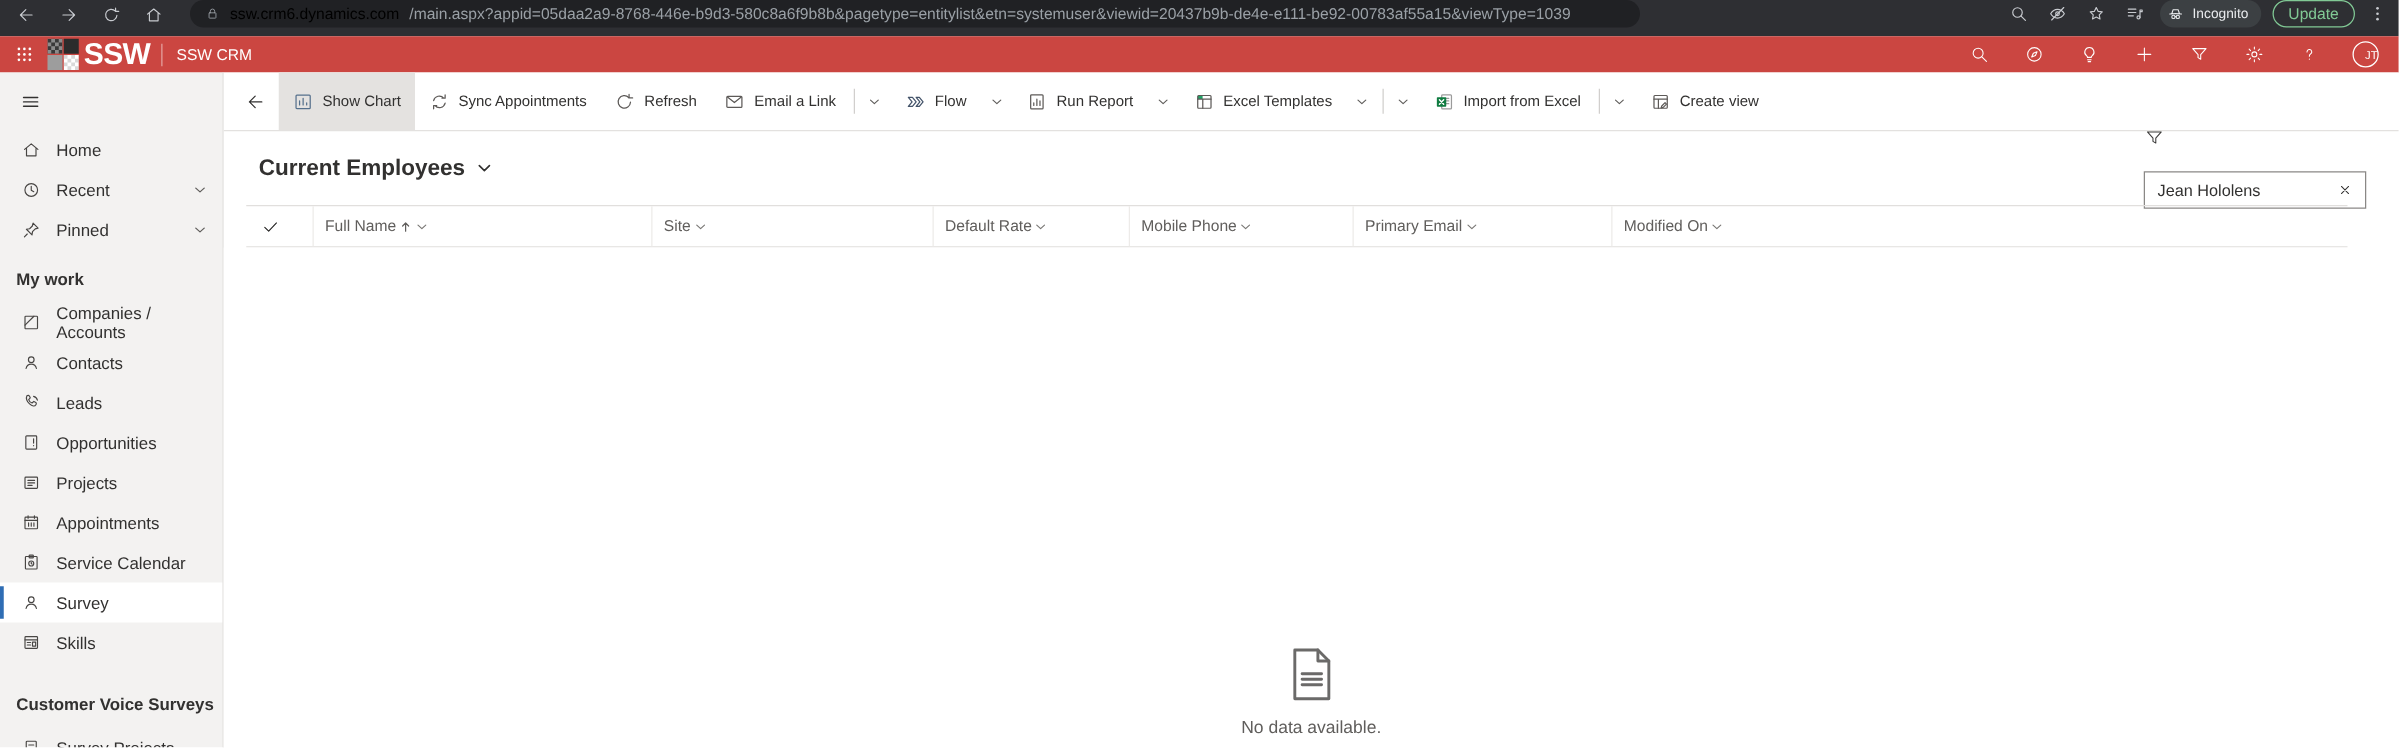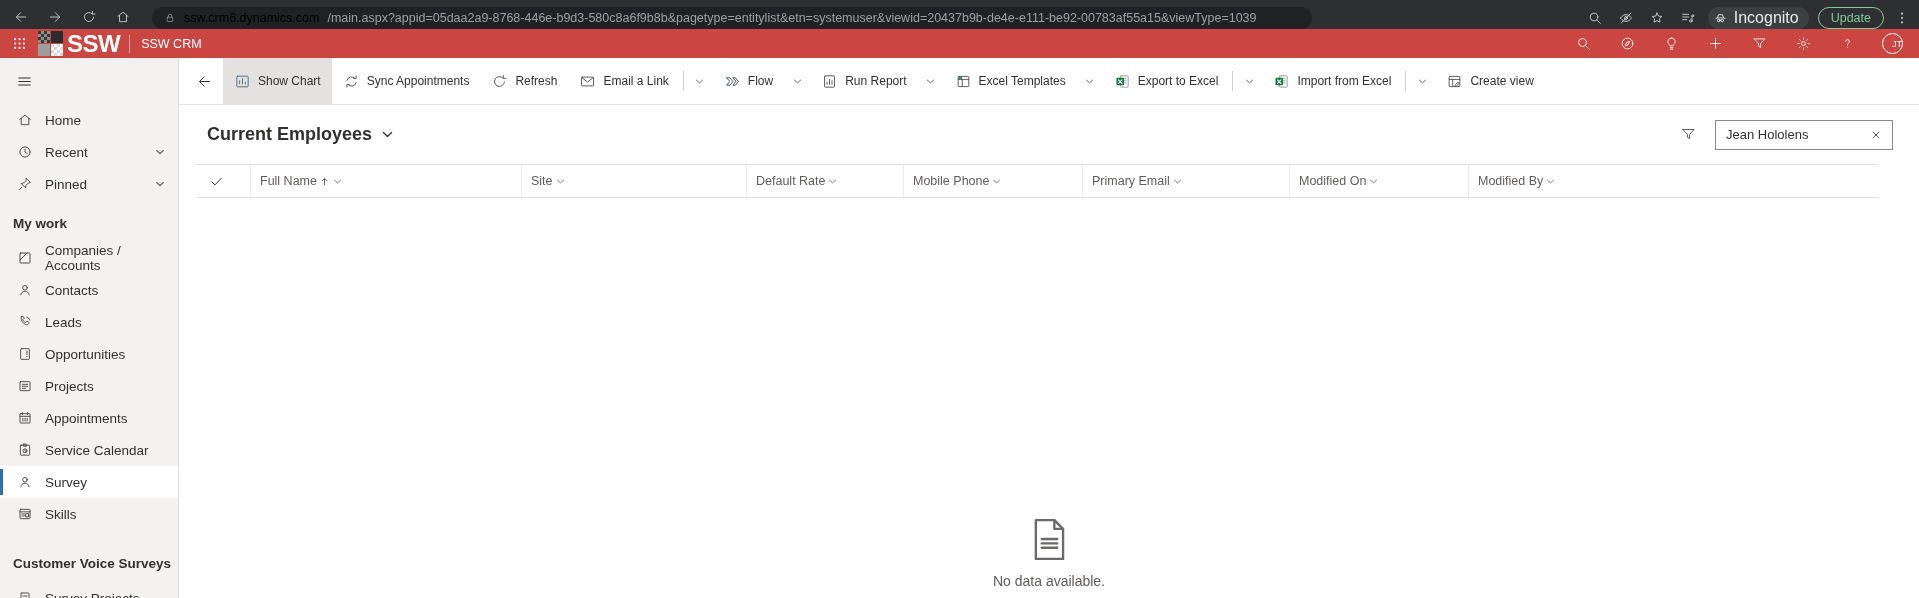--- a/index.html
+++ b/index.html
@@ -2,32 +2,32 @@
 <html><head>
 <meta charset="utf-8">
 <style>
   * { box-sizing: border-box; margin: 0; padding: 0; }
   html,body { width:1919px; height:598px; overflow:hidden; background:#fff;
     font-family:"Liberation Sans", sans-serif; -webkit-font-smoothing:antialiased; }
 
   .ic { fill:none; stroke:currentColor; stroke-width:1.4; stroke-linecap:round; stroke-linejoin:round; display:block; }
 
   
-  .browser-bar { height:29px; background:#2e2f33; display:flex; align-items:flex-end; padding:0 8px; gap:8px; }
+  .browser-bar { height:29px; background:#2e2f33; display:flex; align-items:flex-start; padding:0 8px; gap:8px; }
   .bnav { width:26px; height:24px; display:flex; align-items:center; justify-content:center; color:#c8cbd0; border-radius:50%; }
   .bnav svg { width:16px; height:16px; }
   .url-pill { width:1160px; height:22px; margin-left:8px; background:#202124; border-radius:11px;
     display:flex; align-items:center; padding:0 12px; gap:8px; font-size:12.5px; white-space:nowrap; overflow:hidden; }
   .url-pill svg { width:12px; height:12px; color:#9aa0a6; flex:none; }
   .url-path { color:#9aa0a6; }
   .browser-right { margin-left:auto; display:flex; align-items:center; gap:9px; }
   .bico { width:22px; height:22px; display:flex; align-items:center; justify-content:center; color:#c8cbd0; }
   .bico svg { width:16px; height:16px; }
   .incog-pill { height:22px; background:#3c4043; border-radius:11px; display:flex; align-items:center; gap:6px;
-    padding:0 10px 0 5px; color:#e8eaed; font-size:16px; }
+    padding:0 10px 0 5px; color:#e8eaed; font-size:11px; }
   .incog-pill svg { width:15px; height:15px; color:#e8eaed; }
   .update-btn { height:22px; border:1px solid #81c995; border-radius:11px; color:#81c995; font-size:12.5px;
     display:flex; align-items:center; padding:0 12px; background:transparent; }
   .kebab { width:18px; height:22px; display:flex; align-items:center; justify-content:center; color:#c8cbd0; }
 
   
   .crm-header { height:29px; background:#cb4641; display:flex; align-items:center; color:#fff; padding:0 10px 0 6px; }
   .waffle { width:26px; height:26px; display:flex; align-items:center; justify-content:center; }
   .waffle svg { width:15px; height:15px; }
   .ssw-logo { display:flex; align-items:center; gap:4px; margin-left:6px; }
@@ -72,21 +72,21 @@
   .cmd-btn { height:46px; display:flex; align-items:center; gap:7px; padding:0 11px; white-space:nowrap; }
   .cmd-btn svg { width:17px; height:17px; color:#5d5a58; flex:none; }
   .cmd-btn.selected { background:#e4e2e0; }
   .cmd-chevron { height:46px; width:26px; display:flex; align-items:center; justify-content:center; color:#605e5c; }
   .cmd-chevron svg { width:11px; height:11px; }
   .cmd-divider { width:1px; height:20px; background:#d1cfcd; margin:0 3px; }
 
   .view-header { height:59px; flex:none; display:flex; align-items:center; padding:0 26px 0 28px; }
   .page-title { display:flex; align-items:center; gap:9px; font-size:18px; font-weight:700; color:#323130; }
   .page-title svg { width:13px; height:13px; color:#323130; stroke-width:1.6; }
-  .view-tools { margin-left:auto; display:flex; align-items:center; gap:17px; }
+  .view-tools { margin-left:auto; display:flex; align-items:flex-start; gap:17px;flex-direction:column; }
   .vfilter { width:18px; height:18px; color:#3b3a39; }
   .vfilter svg { width:17px; height:17px; stroke-width:1.2; }
   .search-box { width:178px; height:30px; border:1px solid #8a8886; background:#fff; display:flex; align-items:center;
     padding:0 7px 0 10px; }
   .search-box input { border:none; outline:none; flex:1; min-width:0; font-size:13px; color:#323130;
     font-family:"Liberation Sans", sans-serif; background:transparent; }
   .search-clear { width:18px; height:18px; display:flex; align-items:center; justify-content:center; color:#323130; }
   .search-clear svg { width:12px; height:12px; stroke-width:1.3; }
 
   .grid-header { height:34px; flex:none; margin-left:18px; width:1681px; border-top:1px solid #e1dfdd;
@@ -456,29 +456,20 @@
             <path d="M4.5 9h15M10.2 9v10.2"></path>
           </svg>
         <span>Excel Templates</span>
         </div>
       <div class="cmd-chevron">
         <svg class="ic" viewBox="0 0 16 16">
             <path d="M3.5 6l4.5 4 4.5-4"></path>
           </svg>
         </div>
 
-      <div class="cmd-btn">
-        <svg class="ic" viewBox="0 0 24 24">
-            <rect x="9" y="4" width="11" height="16" rx="1" stroke="#9b9b9b" fill="#fff"></rect>
-            <path d="M13 8h4M13 11h4M13 14h4" stroke="#9b9b9b"></path>
-            <rect x="3.5" y="6.8" width="10.6" height="10.6" rx=".8" fill="#107c41" stroke="none"></rect>
-            <path d="M6.4 9.6l4.8 5M11.2 9.6l-4.8 5" stroke="#fff" stroke-width="1.6"></path>
-          </svg>
-        <span>Export to Excel</span>
-        </div>
       <span class="cmd-divider"></span>
       <div class="cmd-chevron">
         <svg class="ic" viewBox="0 0 16 16">
             <path d="M3.5 6l4.5 4 4.5-4"></path>
           </svg>
         </div>
 
       <div class="cmd-btn">
         <svg class="ic" viewBox="0 0 24 24">
             <rect x="9" y="4" width="11" height="16" rx="1" stroke="#9b9b9b" fill="#fff"></rect>
@@ -567,26 +558,20 @@
         <svg class="ic chev" viewBox="0 0 16 16">
             <path d="M3.5 6l4.5 4 4.5-4"></path>
           </svg>
         </div>
       <div class="gcol" style="width:179px">
         <span>Modified On</span>
         <svg class="ic chev" viewBox="0 0 16 16">
             <path d="M3.5 6l4.5 4 4.5-4"></path>
           </svg>
         </div>
-      <div class="gcol" style="width:182px">
-        <span>Modified By</span>
-        <svg class="ic chev" viewBox="0 0 16 16">
-            <path d="M3.5 6l4.5 4 4.5-4"></path>
-          </svg>
-        </div>
     </div>
 
     <div class="grid-body">
       <div class="empty-state">
         <svg class="ic" viewBox="0 0 36 44">
           <path d="M4 2h19l9 9v31H4z"></path>
             <path d="M23 2v9h9"></path>
             <path d="M10 21.5h16M10 26h16M10 30.5h16"></path>
           </svg>
         <div>No data available.</div>

